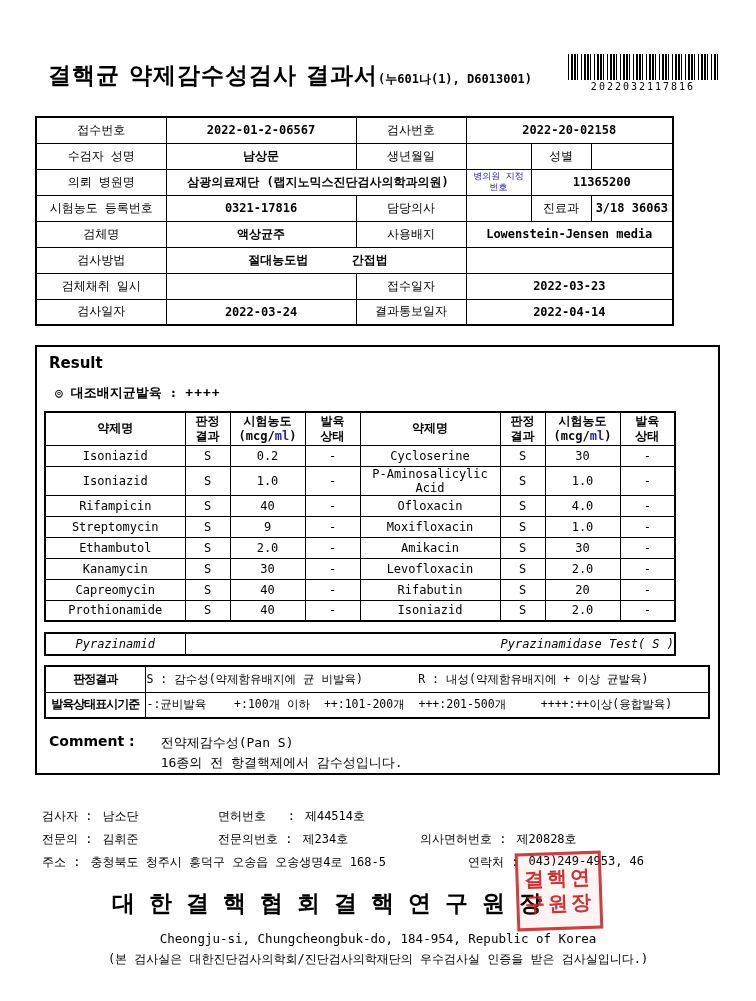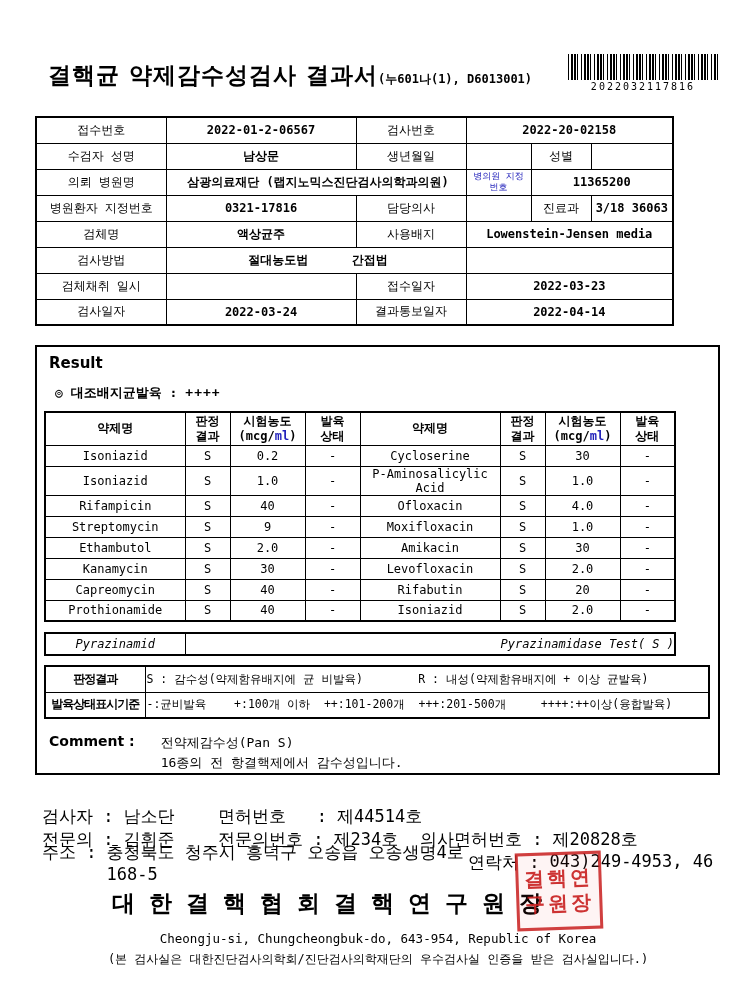--- a/index.html
+++ b/index.html
@@ -40,21 +40,21 @@
 
   .legend-table { margin:9px 0 0 7px; width:664px; border:2px solid #000; }
   .legend-table td { border:1px solid #000; height:26px; overflow:hidden; }
   .leg-lbl { font-weight:bold; text-align:center; font-size:12px; letter-spacing:-1px; }
   .leg-val { font-size:11.5px; text-align:left; padding-left:1px; }
 
   .comment-row { margin:14px 0 0 12px; display:flex; }
   .comment-label { font-family:"DejaVu Sans","Liberation Sans",sans-serif; font-size:14px; font-weight:bold; white-space:nowrap; }
   .comment-body { margin-left:26px; font-size:13px; line-height:1.5; }
 
-  .footer { margin:30px 0 0 42px; font-size:17px; }
+  .footer { margin:30px 0 0 42px; font-size:12px; }
   .f-line { height:23px; display:flex; align-items:center; }
   .seg { display:inline-flex; }
   .w176 { width:176px; }
   .w202 { width:202px; }
   .w426 { width:426px; }
   .f-val { margin-left:10px; }
 
   .org-name { margin:14px 0 0 112px; font-family:"DejaVu Sans","Liberation Sans",sans-serif; font-size:23px; font-weight:bold; letter-spacing:3px; white-space:nowrap; }
 
   .stamp { position:absolute; left:516px; top:852px; width:86px; height:78px; border:3px solid rgba(200,30,30,.85); transform:rotate(-2deg); display:flex; align-items:center; justify-content:center; color:rgba(200,30,30,.9); font-size:20px; font-weight:bold; letter-spacing:3px; line-height:1.25; text-align:center; padding:2px; background:rgba(230,60,60,.06); }
@@ -102,21 +102,21 @@
       <td class="lbl">성별</td>
       <td class="val"></td>
     </tr>
     <tr>
       <td class="lbl">의뢰 병원명</td>
       <td class="val left" colspan="2">삼광의료재단 (랩지노믹스진단검사의학과의원)</td>
       <td class="lbl small-blue">병의원 지정번호</td>
       <td class="val" colspan="2">11365200</td>
     </tr>
     <tr>
-      <td class="lbl">병원환자 지정번호</td>
+      <td class="lbl">시험농도 등록번호</td>
       <td class="val">0321-17816</td>
       <td class="lbl">담당의사</td>
       <td class="val"></td>
       <td class="lbl">진료과</td>
       <td class="val">3/18 36063</td>
     </tr>
     <tr>
       <td class="lbl">검체명</td>
       <td class="val">액상균주</td>
       <td class="lbl">사용배지</td>
@@ -341,17 +341,17 @@
     </div>
   </div>
 
   <div class="org-name">대 한 결 핵 협 회   결 핵 연 구 원 장</div>
 
   <div class="stamp">
     <span class="stamp-inner">결핵연구원장</span>
   </div>
 
   <div class="eng-address">
-    <div>Cheongju-si, Chungcheongbuk-do, 643-954, Republic of Korea</div>
+    <div>Cheongju-si, Chungcheongbuk-do, 184-954, Republic of Korea</div>
   </div>
   <div class="cert-line">(본 검사실은 대한진단검사의학회/진단검사의학재단의 우수검사실 인증을 받은 검사실입니다.)</div>
 
 </div>
 
 </body></html>

